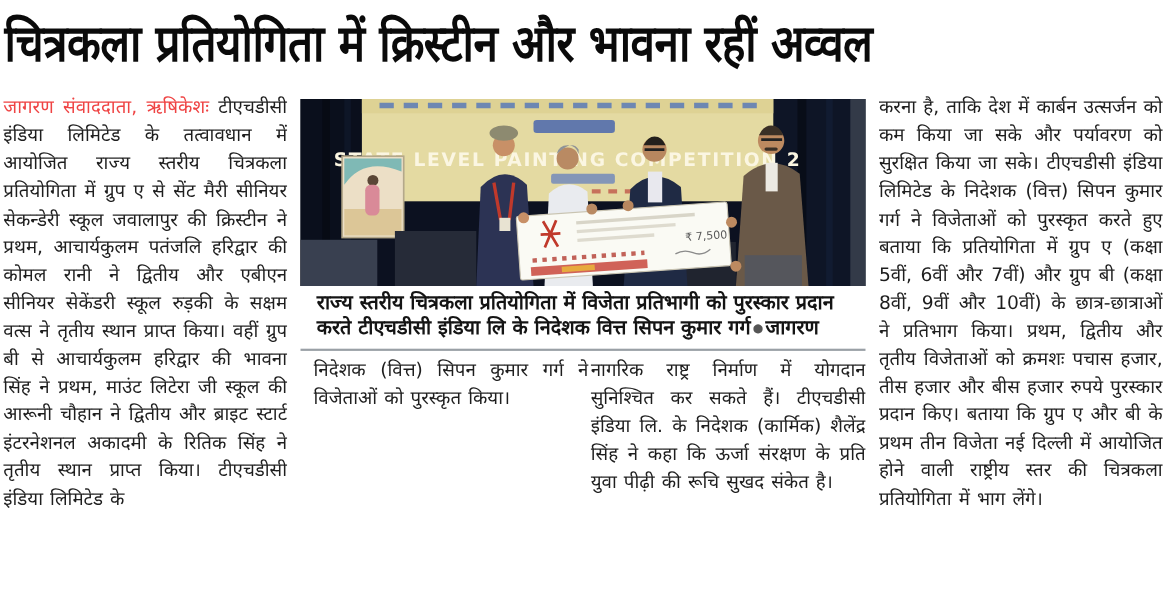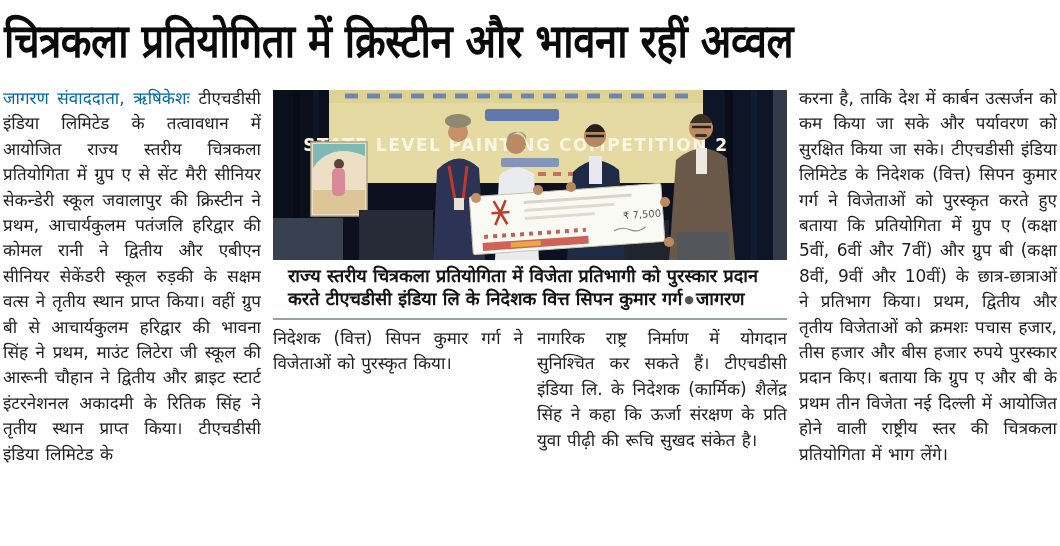--- a/index.html
+++ b/index.html
@@ -41,21 +41,21 @@
   .body-text{
     margin:0;
     font-size:17px;
     line-height:25.4px;
     text-align:justify;
     color:#1e1e1e;
     word-spacing:1px;
   }
   .body-text p{margin:0;}
   .indent{text-indent:1.6em;}
-  .byline{color:#0369a1;}
+  .byline{color:#ef4444;}
   
   .photo{
     position:relative;
     width:514px;height:170px;
     margin-top:4px;
     background:#0c1120;
     overflow:hidden;
     flex:0 0 170px;
   }
   .photo svg{display:block;width:100%;height:100%;}
@@ -70,21 +70,21 @@
   }
   .credit-bullet{font-size:11px;color:#555;vertical-align:2px;padding:0 2px;}
   .cap-rule{
     border:none;
     border-top:2px solid #9aa0a6;
     margin:5px 0 6px 0;
   }
   
   .mid-cols{
     display:flex;
-    gap:14px;
+    gap:2px;
     flex:1 1 auto;
     overflow:hidden;
     justify-content:flex-end;
   }
   .mid-col{width:250px;flex:0 0 250px;overflow:hidden;}
 </style>
 </head>
 <body>
 
 <div class="page">

